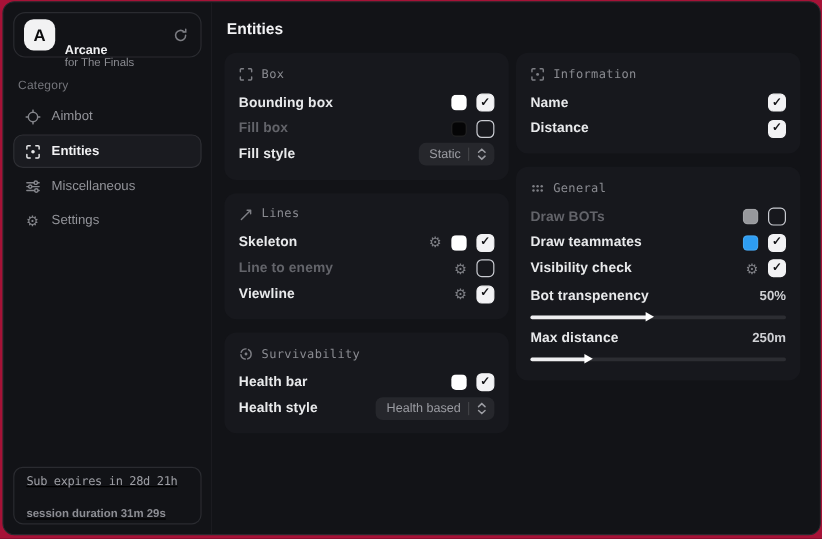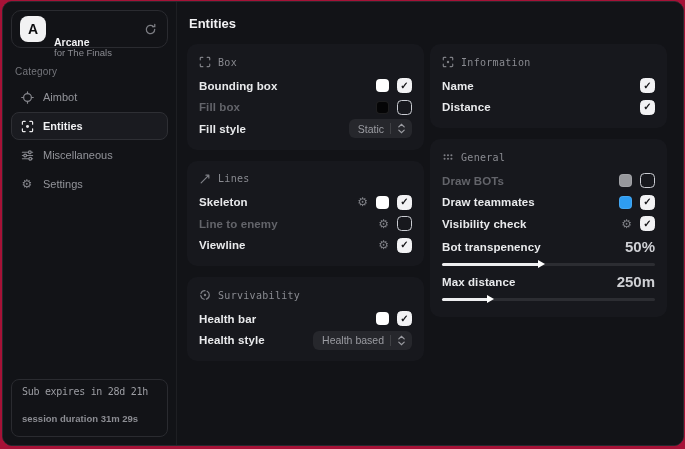--- a/index.html
+++ b/index.html
@@ -42,21 +42,21 @@
     color:#93949a; font-size:11px; border-radius:8px; border:1px solid transparent;
     cursor:pointer;
   }
   .nav-item .nv-icon { display:flex; align-items:center; color:#85868c; width:14px; justify-content:center; }
   .nav-item.selected {
     background:#1a1b20; border-color:#2e2f34; color:#f1f1f3; font-weight:bold;
   }
   .nav-item.selected .nv-icon { color:#e8e8ea; }
   .sidebar-spacer { flex:1; }
   .sub-card {
-    margin:8px; border:1px solid #2a2b30; border-radius:8px; padding:6px 10px 12px 10px;
+    margin:8px; border:1px solid #2a2b30; border-radius:8px; padding:6px 10px 2px 10px;text-decoration:underline;
   }
   .sub-expiry {
     font-family:"DejaVu Sans Mono", monospace; font-size:10px; color:#9d9ea4;
     white-space:nowrap; letter-spacing:-0.3px;
   }
   .sub-session { font-size:9.5px; color:#8c8d93; font-weight:bold; margin-top:16px; }
   
   .main { flex:1; background:#121317; padding:14px 0 0 10px; overflow:hidden; }
   .page-title { color:#f2f2f4; font-size:13px; font-weight:bold; padding-left:2px; }
   .columns { display:flex; gap:6px; margin-top:13px; align-items:flex-start; }
@@ -85,21 +85,21 @@
   .gear-glyph { color:#7e7f85; font-size:12px; line-height:1; cursor:pointer; font-family:"DejaVu Sans", sans-serif; }
   .dropdown {
     display:flex; align-items:center; gap:6px; background:#26272c; border-radius:6px;
     height:19px; padding:0 6px 0 9px; cursor:pointer; color:#9b9ca2; font-size:10.5px;
   }
   .dropdown .dd-divider { width:1px; height:11px; background:rgba(255,255,255,0.12); }
   .dropdown svg { color:#9b9ca2; }
   
   .slider-group { margin-top:2px; margin-bottom:6px; }
   .slider-row { display:flex; align-items:center; height:20px; }
-  .slider-value { color:#cfd0d4; font-size:15px; font-weight:bold; }
+  .slider-value { color:#cfd0d4; font-size:11px; font-weight:bold; }
   .slider-track {
     position:relative; height:3px; background:#2c2d32; border-radius:2px; margin-top:6px;
     cursor:pointer;
   }
   .slider-fill { position:relative; height:3px; background:#eeeef0; border-radius:2px; }
   .slider-thumb {
     position:absolute; right:-5px; top:50%; transform:translateY(-50%);
     width:0; height:0; border-left:7px solid #fff;
     border-top:4px solid transparent; border-bottom:4px solid transparent;
   }

